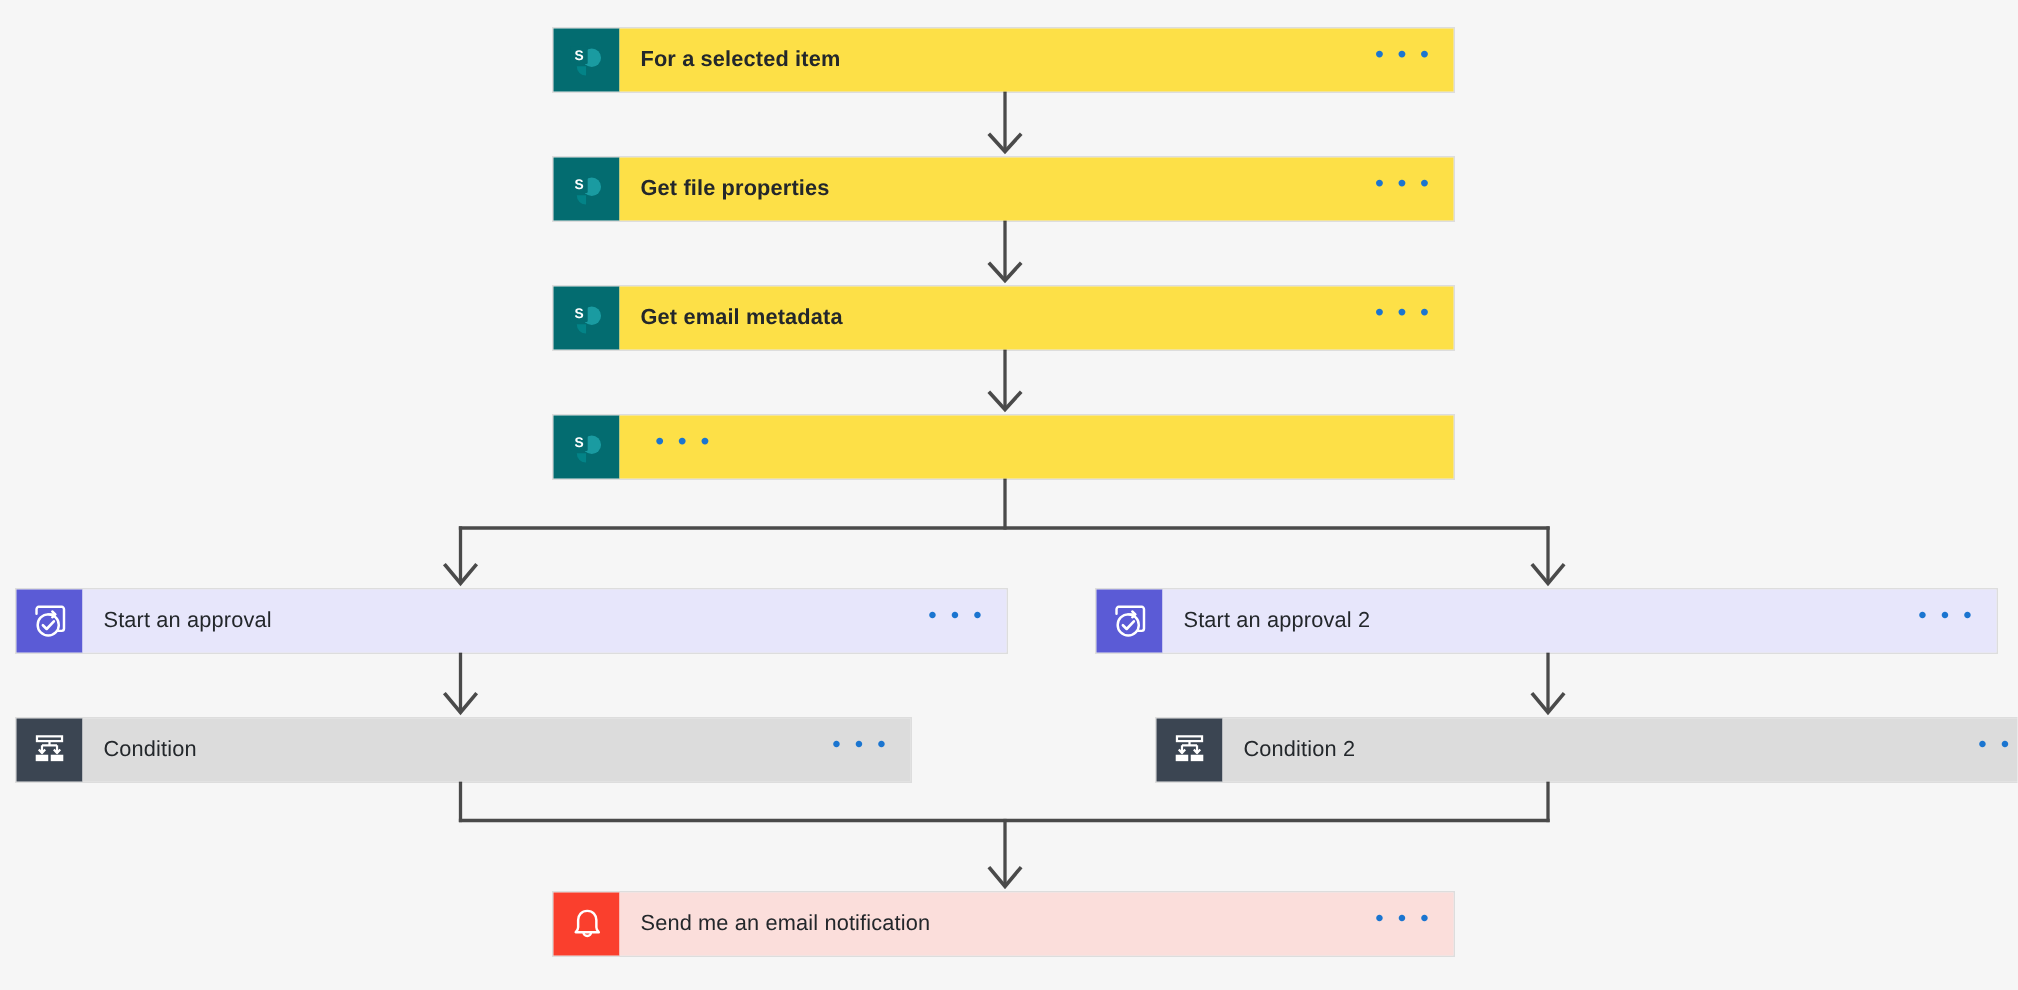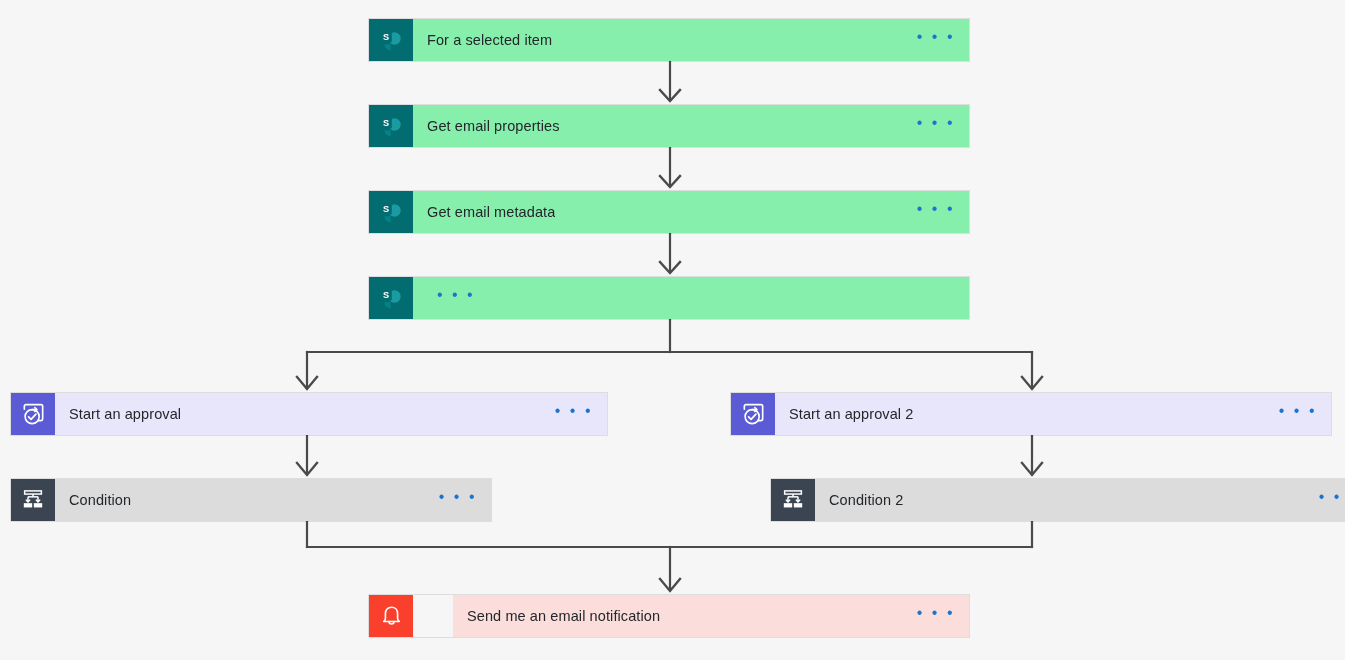--- a/index.html
+++ b/index.html
@@ -81,21 +81,21 @@
     letter-spacing: 2.5px;
     padding-bottom: 6px;
     margin-left: 10px;
     white-space: nowrap;
     cursor: pointer;
     user-select: none;
   }
 
   
   .type-sharepoint .node-icon { background: #036c70; }
-  .type-sharepoint .node-body { background: #86efac; }
+  .type-sharepoint .node-body { background: #fde047; font-weight: bold; }
 
   .type-approval .node-icon { background: #5b5bd6; }
   .type-approval .node-body { background: #e7e6fb; }
 
   .type-condition .node-icon { background: #3b4552; }
   .type-condition .node-body { background: #dcdcdc; }
 
   .type-notification .node-icon { background: #fa3f2d; }
   .type-notification .node-body { background: #fbdedb; }
 </style>
@@ -159,21 +159,21 @@
   <div class="node type-sharepoint" style="left:368px; top:104px; width:602px;">
     <div class="node-icon">
       <svg width="26" height="26" viewBox="0 0 26 26" xmlns="http://www.w3.org/2000/svg">
         <circle cx="16.5" cy="11.5" r="6.2" fill="#1a9ba1"></circle>
         <path d="M6.5,17.2 a6.2,6.2 0 0 0 6.2,6.2 v-6.2 z" fill="#038387"></path>
         <rect x="2.2" y="4.0" width="11.6" height="11.6" rx="0.8" fill="#036c70"></rect>
         <text x="8.0" y="13.0" font-family="Liberation Sans, sans-serif" font-size="9.2" font-weight="bold" fill="#ffffff" text-anchor="middle">S</text>
       </svg>
     </div>
     <div class="node-body">
-      <span class="node-title">Get email properties</span>
+      <span class="node-title">Get file properties</span>
       <span class="node-menu">• • •</span>
     </div>
   </div>
 
   <div class="node type-sharepoint" style="left:368px; top:190px; width:602px;">
     <div class="node-icon">
       <svg width="26" height="26" viewBox="0 0 26 26" xmlns="http://www.w3.org/2000/svg">
         <circle cx="16.5" cy="11.5" r="6.2" fill="#1a9ba1"></circle>
         <path d="M6.5,17.2 a6.2,6.2 0 0 0 6.2,6.2 v-6.2 z" fill="#038387"></path>
         <rect x="2.2" y="4.0" width="11.6" height="11.6" rx="0.8" fill="#036c70"></rect>
@@ -193,21 +193,21 @@
         <path d="M6.5,17.2 a6.2,6.2 0 0 0 6.2,6.2 v-6.2 z" fill="#038387"></path>
         <rect x="2.2" y="4.0" width="11.6" height="11.6" rx="0.8" fill="#036c70"></rect>
         <text x="8.0" y="13.0" font-family="Liberation Sans, sans-serif" font-size="9.2" font-weight="bold" fill="#ffffff" text-anchor="middle">S</text>
       </svg>
     </div>
     <div class="node-body">
       <span class="node-menu">• • •</span>
     </div>
   </div>
 
-  <div class="node type-approval" style="left:10px; top:392px; width:598px;">
+  <div class="node type-approval" style="left:10px; top:392px; width:662px;">
     <div class="node-icon">
       <svg width="27" height="27" viewBox="0 0 28 28" xmlns="http://www.w3.org/2000/svg">
         <path d="M4.5,8.5 v-3.2 a1.6,1.6 0 0 1 1.6,-1.6 h15.8 a1.6,1.6 0 0 1 1.6,1.6 v13.4
                  a1.6,1.6 0 0 1 -1.6,1.6 h-3.0" fill="none" stroke="#ffffff" stroke-width="1.7" stroke-linecap="round" stroke-linejoin="round"></path>
         <circle cx="12.6" cy="16.2" r="7.3" fill="none" stroke="#ffffff" stroke-width="1.7"></circle>
         <path d="M12.6,8.9 h4.6" fill="none" stroke="#ffffff" stroke-width="1.7" stroke-linecap="round"></path>
         <path d="M15.4,6.9 l2.1,2.0 l-2.1,2.0" fill="none" stroke="#ffffff" stroke-width="1.7" stroke-linecap="round" stroke-linejoin="round"></path>
         <path d="M8.9,16.4 l2.6,2.6 l5.0,-5.3" fill="none" stroke="#ffffff" stroke-width="1.8" stroke-linecap="round" stroke-linejoin="round"></path>
       </svg>
     </div>
@@ -227,21 +227,21 @@
         <path d="M15.4,6.9 l2.1,2.0 l-2.1,2.0" fill="none" stroke="#ffffff" stroke-width="1.7" stroke-linecap="round" stroke-linejoin="round"></path>
         <path d="M8.9,16.4 l2.6,2.6 l5.0,-5.3" fill="none" stroke="#ffffff" stroke-width="1.8" stroke-linecap="round" stroke-linejoin="round"></path>
       </svg>
     </div>
     <div class="node-body">
       <span class="node-title">Start an approval 2</span>
       <span class="node-menu">• • •</span>
     </div>
   </div>
 
-  <div class="node type-condition" style="left:10px; top:478px; width:482px;">
+  <div class="node type-condition" style="left:10px; top:478px; width:598px;">
     <div class="node-icon">
       <svg width="26" height="26" viewBox="0 0 28 28" xmlns="http://www.w3.org/2000/svg">
         <rect x="5.0" y="4.2" width="18.0" height="3.4" fill="none" stroke="#ffffff" stroke-width="1.6"></rect>
         <path d="M14.0,7.6 v3.0" stroke="#ffffff" stroke-width="1.6"></path>
         <path d="M8.6,10.6 h10.8" stroke="#ffffff" stroke-width="1.6"></path>
         <path d="M8.6,10.6 v5.2" stroke="#ffffff" stroke-width="1.6"></path>
         <path d="M19.4,10.6 v5.2" stroke="#ffffff" stroke-width="1.6"></path>
         <path d="M6.3,13.6 l2.3,2.6 l2.3,-2.6" fill="none" stroke="#ffffff" stroke-width="1.6" stroke-linejoin="round"></path>
         <path d="M17.1,13.6 l2.3,2.6 l2.3,-2.6" fill="none" stroke="#ffffff" stroke-width="1.6" stroke-linejoin="round"></path>
         <rect x="4.1" y="17.4" width="9.0" height="4.6" fill="#ffffff"></rect>
@@ -267,21 +267,21 @@
         <rect x="4.1" y="17.4" width="9.0" height="4.6" fill="#ffffff"></rect>
         <rect x="14.9" y="17.4" width="9.0" height="4.6" fill="#ffffff"></rect>
       </svg>
     </div>
     <div class="node-body">
       <span class="node-title">Condition 2</span>
       <span class="node-menu">• • •</span>
     </div>
   </div>
 
-  <div class="node type-notification" style="left:368px; top:594px; width:602px;gap:40px;">
+  <div class="node type-notification" style="left:368px; top:594px; width:602px;">
     <div class="node-icon">
       <svg width="27" height="27" viewBox="0 0 28 28" xmlns="http://www.w3.org/2000/svg">
         <path d="M14,4.4 c-3.9,0 -6.3,2.8 -6.3,6.4 v5.0 c0,1.6 -0.7,2.6 -1.7,3.4
                  h16.0 c-1.0,-0.8 -1.7,-1.8 -1.7,-3.4 v-5.0 c0,-3.6 -2.4,-6.4 -6.3,-6.4 z" fill="none" stroke="#ffffff" stroke-width="1.7" stroke-linejoin="round"></path>
         <path d="M11.4,19.2 a2.6,2.6 0 0 0 5.2,0" fill="none" stroke="#ffffff" stroke-width="1.7" stroke-linecap="round"></path>
       </svg>
     </div>
     <div class="node-body">
       <span class="node-title">Send me an email notification</span>
       <span class="node-menu">• • •</span>

